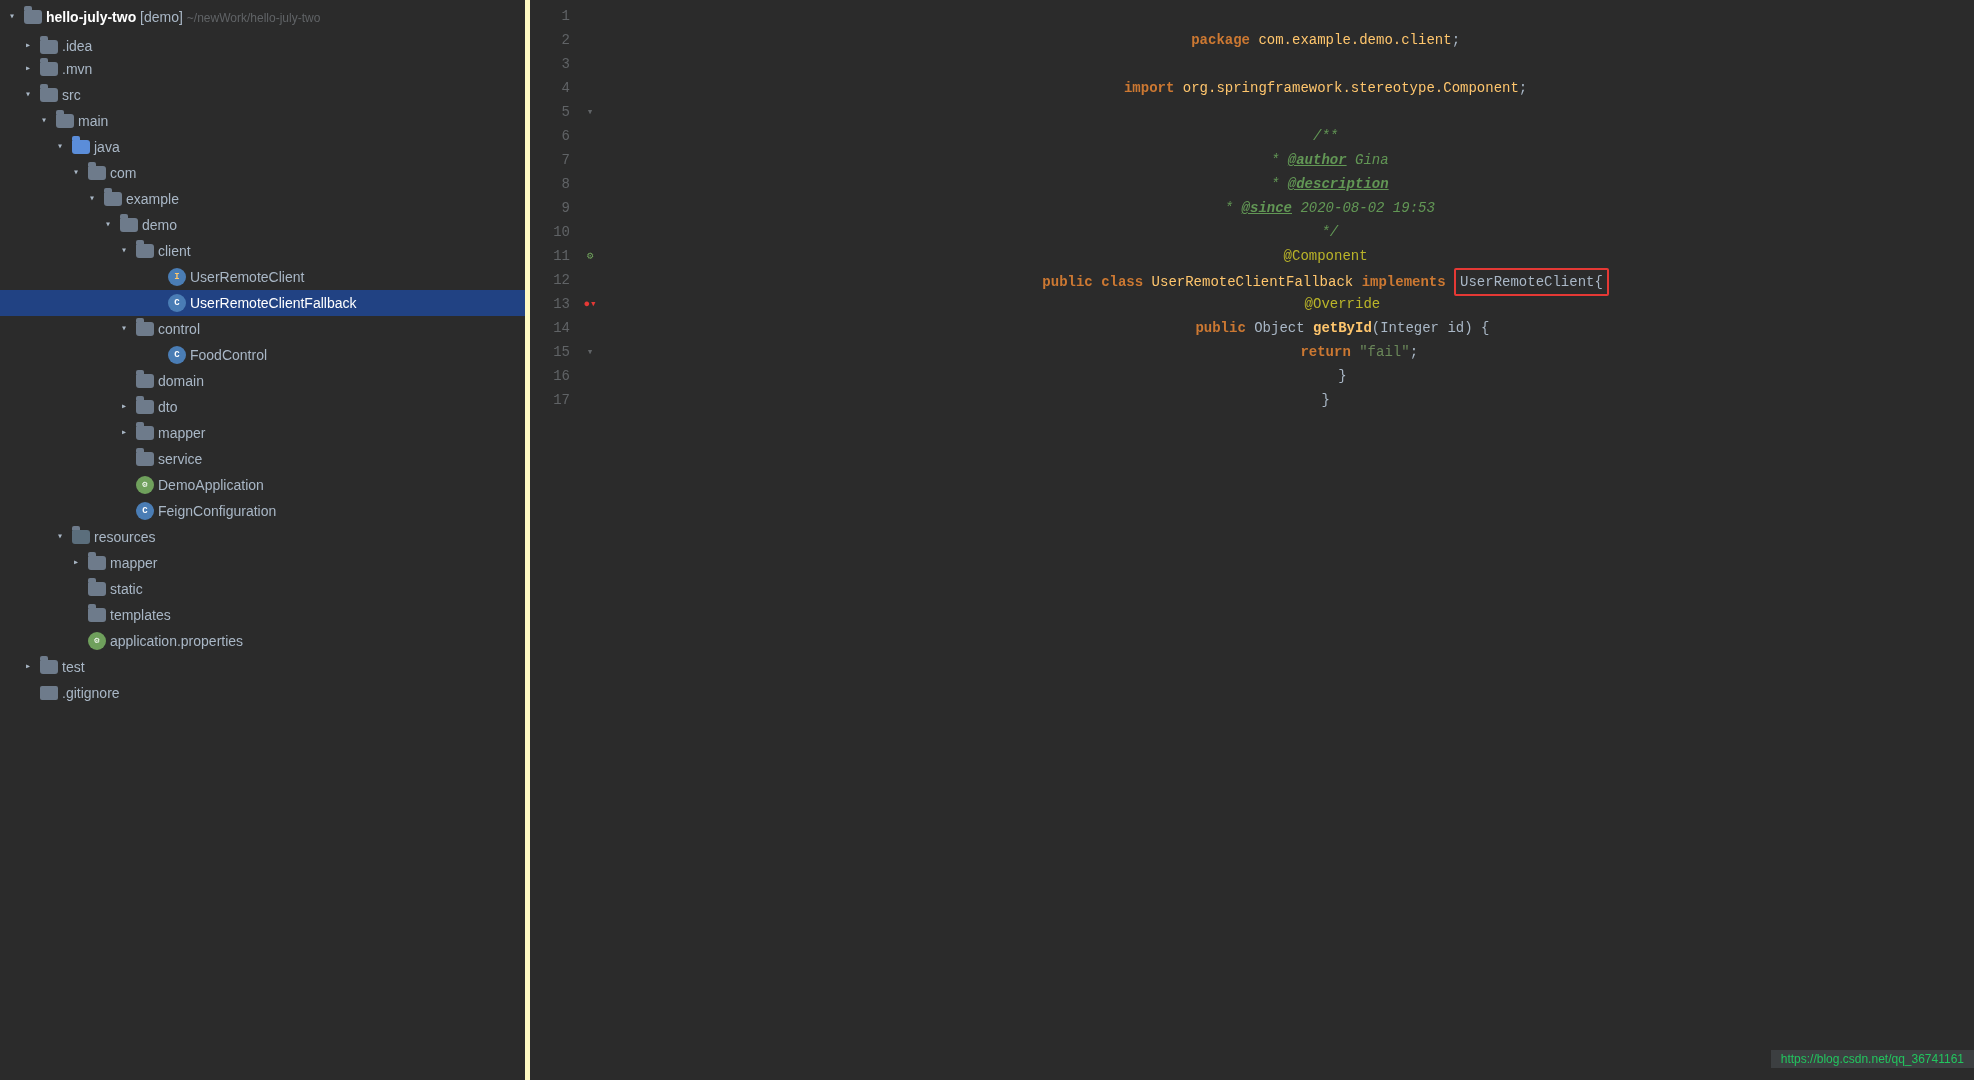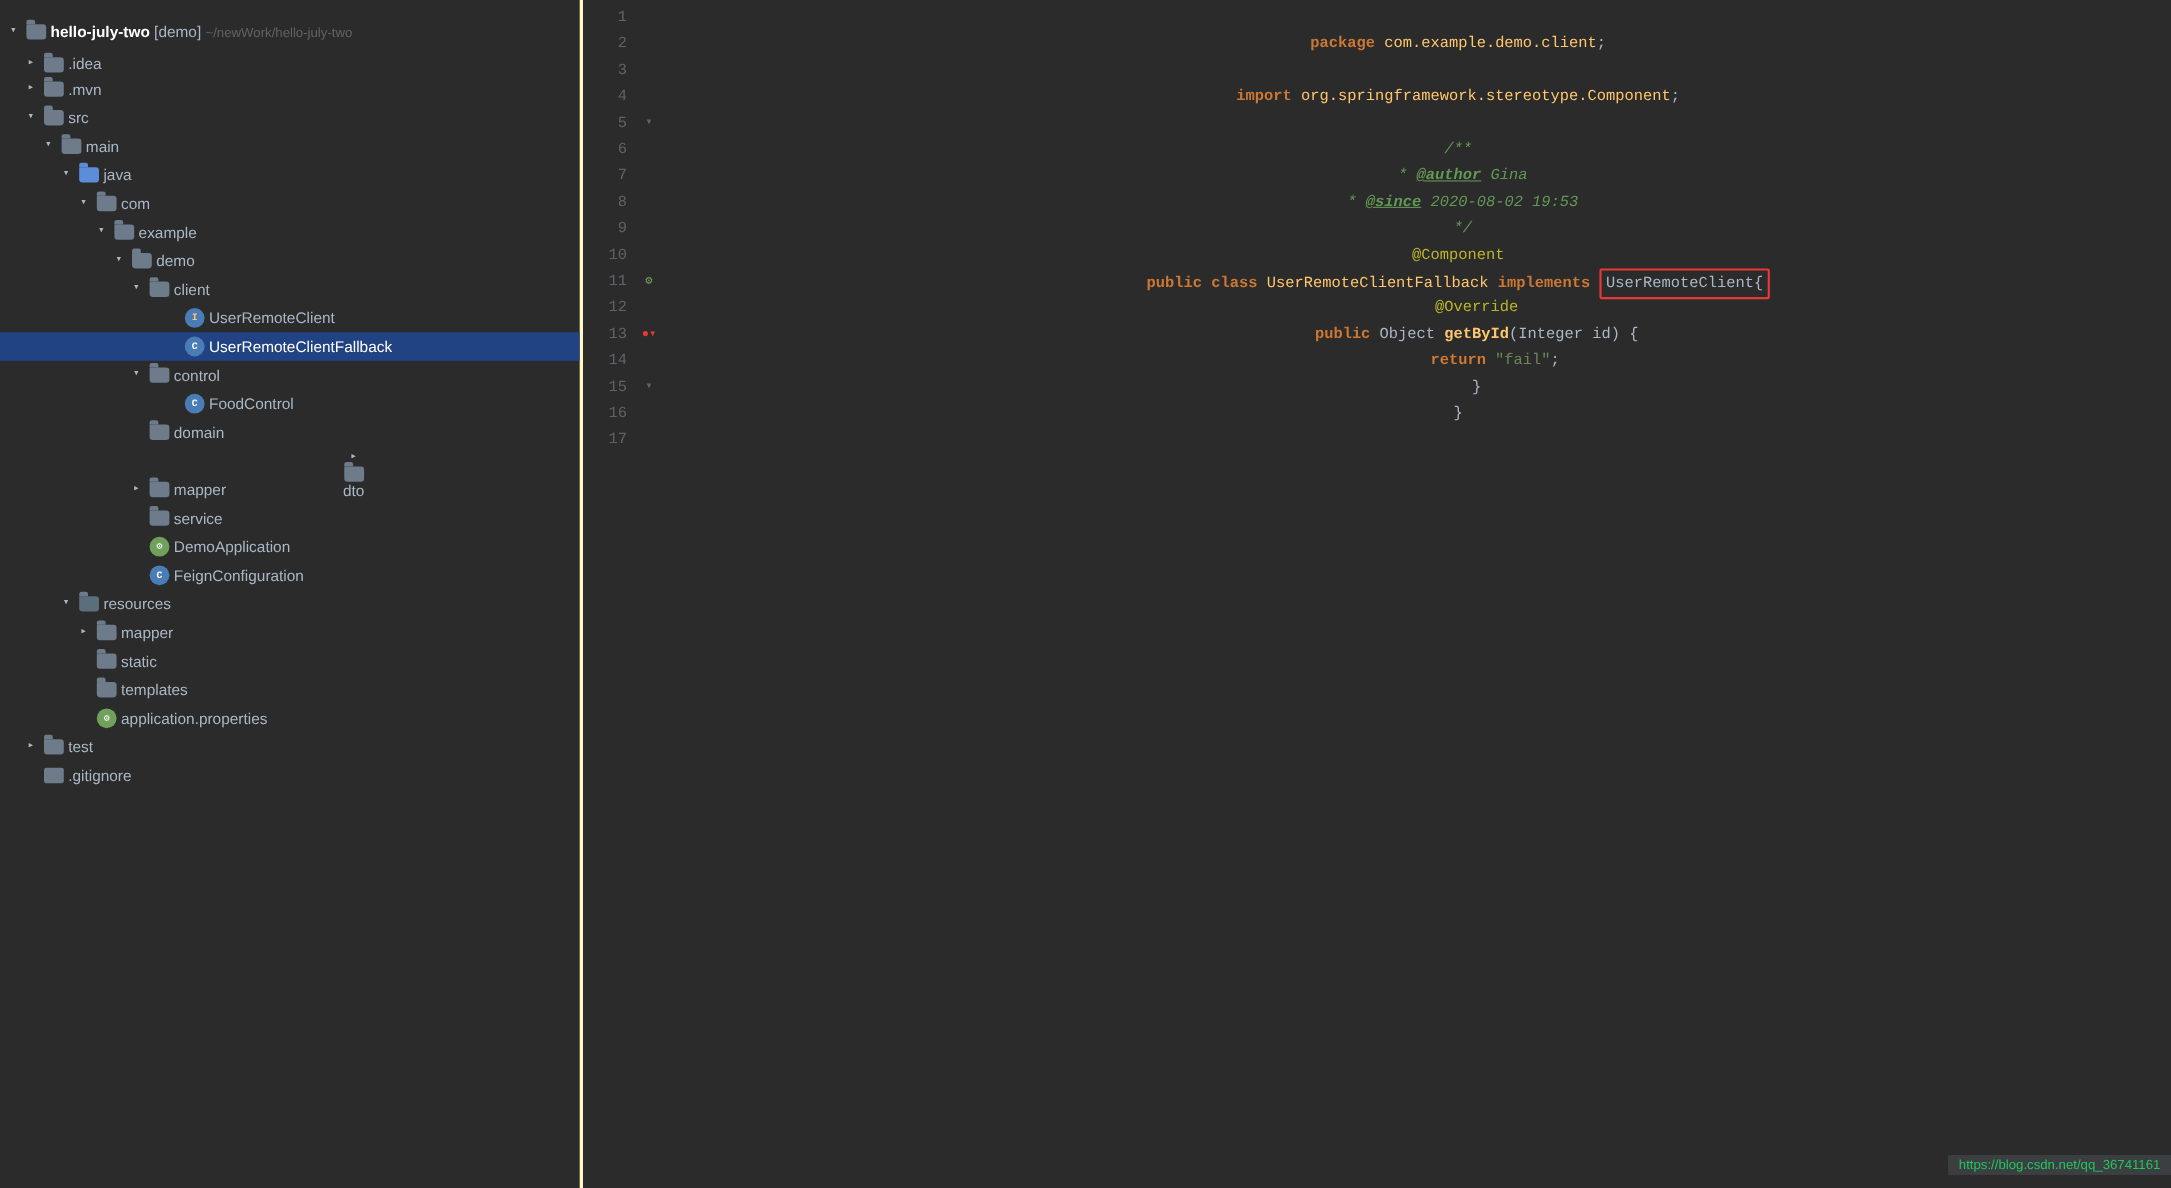--- a/index.html
+++ b/index.html
@@ -12,24 +12,24 @@
       height: 1080px;
       width: 1974px;
       overflow: hidden;
     }
 
     
     .sidebar {
       width: 530px;
       min-width: 530px;
       background: #2b2b2b;
-      border-right: 3px solid #fef9c3;
+      border-right: 5px solid #fef9c3;
       overflow-y: auto;
       overflow-x: hidden;
-      padding: 16px 0;
+      padding: 4px 0;
       height: 100%;
     }
 
     .tree-item {
       display: flex;
       align-items: center;
       padding: 2px 0;
       cursor: pointer;
       white-space: nowrap;
       height: 26px;
@@ -286,21 +286,21 @@
     <span class="file-icon class" style="font-size:9px;">C</span>
     <span class="item-label">FoodControl</span>
   </div>
 
   <div class="tree-item" style="padding-left:116px;">
     <span class="arrow empty"></span>
     <span class="folder-icon dark"></span>
     <span class="item-label">domain</span>
   </div>
 
-  <div class="tree-item" style="padding-left:116px;flex-direction:column;">
+  <div class="tree-item" style="padding-left:116px;">
     <span class="arrow closed"></span>
     <span class="folder-icon dark"></span>
     <span class="item-label">dto</span>
   </div>
 
   <div class="tree-item" style="padding-left:116px;">
     <span class="arrow closed"></span>
     <span class="folder-icon dark"></span>
     <span class="item-label">mapper</span>
   </div>
@@ -420,20 +420,23 @@
         <span class="kw">import</span> <span class="package">org.springframework.stereotype.Component</span><span class="punct">;</span>
       </div>
       <div class="code-line">&nbsp;</div>
       <div class="code-line">
         <span class="javadoc">/**</span>
       </div>
       <div class="code-line">
         <span class="javadoc"> * </span><span class="javadoc-tag">@author</span><span class="javadoc"> Gina</span>
       </div>
       <div class="code-line">
+        <span class="javadoc"> * </span><span class="javadoc-tag">@description</span>
+      </div>
+      <div class="code-line">
         <span class="javadoc"> * </span><span class="javadoc-tag">@since</span><span class="javadoc"> 2020-08-02 19:53</span>
       </div>
       <div class="code-line">
         <span class="javadoc"> */</span>
       </div>
       <div class="code-line">
         <span class="annotation">@Component</span>
       </div>
       <div class="code-line">
         <span class="kw">public </span><span class="kw">class </span><span class="class-name">UserRemoteClientFallback </span><span class="kw">implements </span><span class="implements-highlight">UserRemoteClient{</span>

